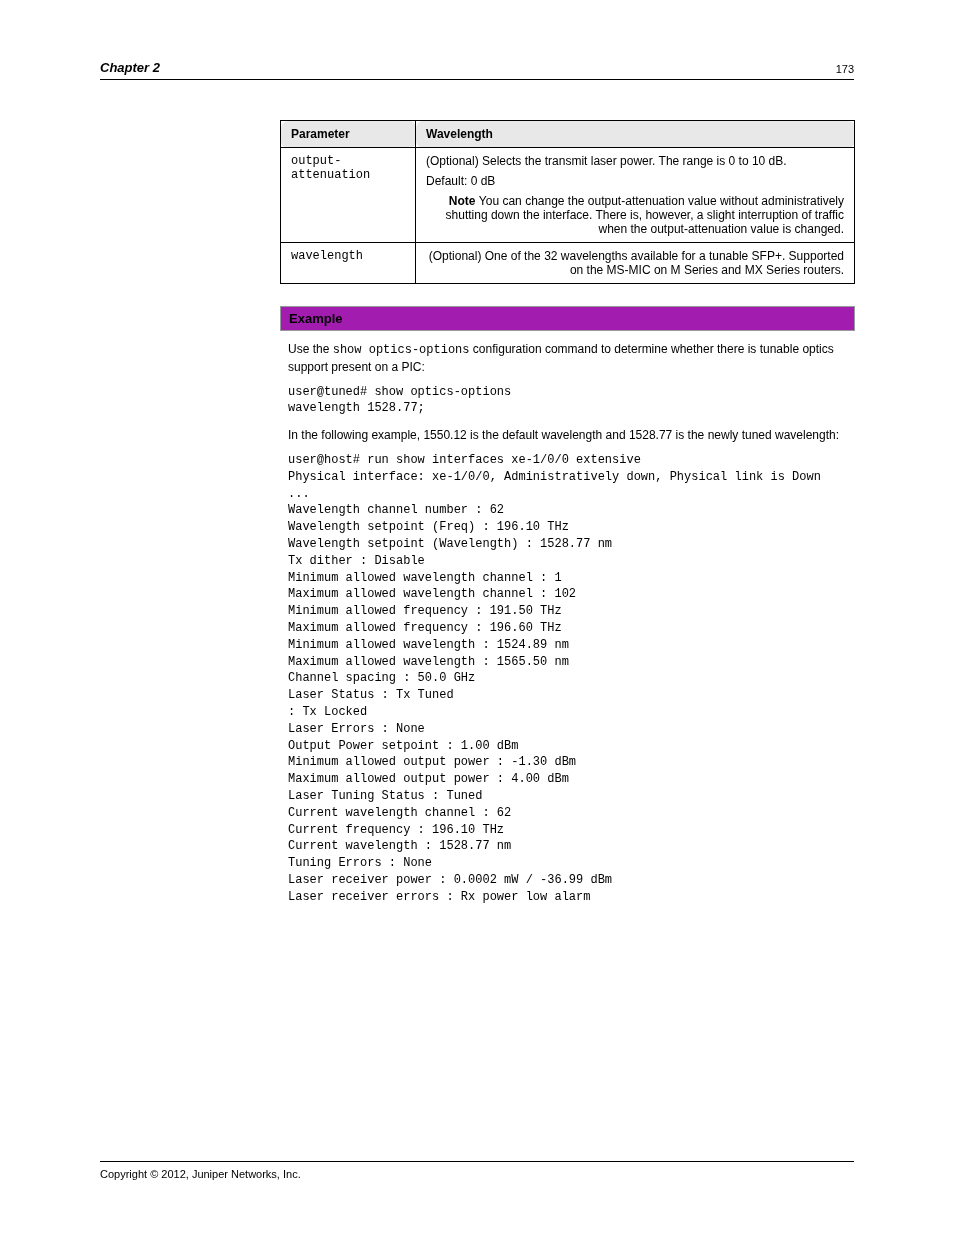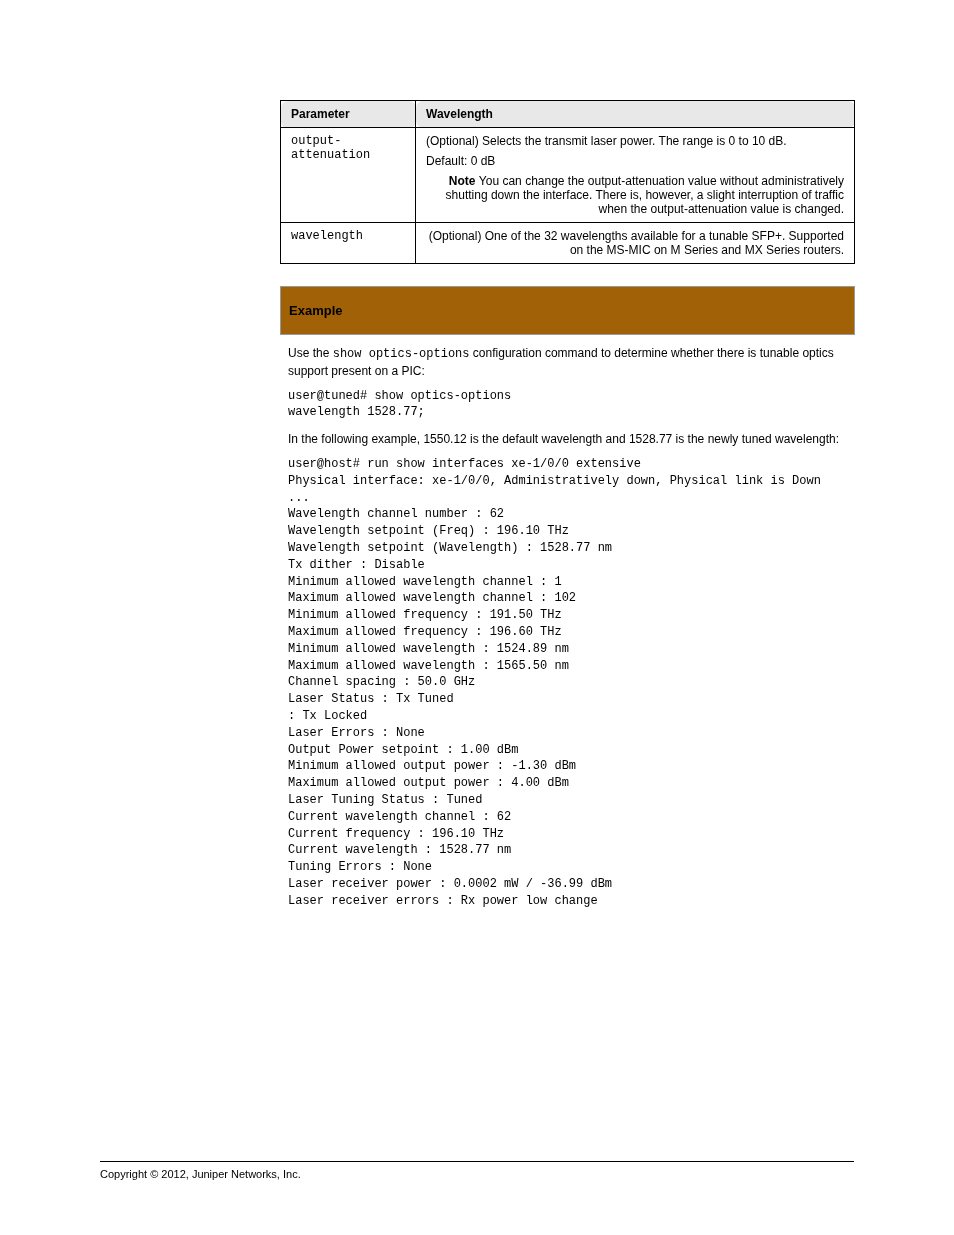--- a/index.html
+++ b/index.html
@@ -63,23 +63,23 @@
   }
   .param-table td p { margin-bottom: 6px; }
   .param-table td p:last-child { margin-bottom: 0; text-align: right; }
   .code { font-family: "Courier New", monospace; font-size: 12px; margin-top: 36px; }
 
   .example-block {
     margin-top: 22px;
     width: 575px;
   }
   .example-header {
-    background: #a16207;
+    background: #a21caf;
     border: 1px solid #999;
-    padding: 16px 8px;
+    padding: 4px 8px;
     font-family: Arial, Helvetica, sans-serif;
     font-weight: bold;
     font-size: 13px;
   }
   .example-body {
     padding: 10px 8px 0 8px;
     font-family: Arial, Helvetica, sans-serif;
     font-size: 12px;
     line-height: 1.4;
   }
@@ -101,20 +101,24 @@
     font-size: 11px;
     display: flex;
     justify-content: space-between;
     text-align: right;
   }
 </style>
 </head>
 <body>
 
 <div class="page">
+  <div class="header-area">
+    <span class="header-left">Chapter 2</span>
+    <span class="header-right">173</span>
+  </div>
 
   <div class="content">
 
     <table class="param-table">
       <thead>
         <tr>
           <th>Parameter</th>
           <th>Wavelength</th>
         </tr>
       </thead>
@@ -167,21 +171,21 @@
             <div>  Laser Errors                         : None</div>
             <div>  Output Power setpoint                : 1.00 dBm</div>
             <div>  Minimum allowed output power         : -1.30 dBm</div>
             <div>  Maximum allowed output power         : 4.00 dBm</div>
             <div>  Laser Tuning Status                  : Tuned</div>
             <div>  Current wavelength channel           : 62</div>
             <div>  Current frequency                    : 196.10 THz</div>
             <div>  Current wavelength                   : 1528.77 nm</div>
             <div>  Tuning Errors                        : None</div>
             <div>  Laser receiver power                 : 0.0002 mW / -36.99 dBm</div>
-            <div>  Laser receiver errors                : Rx power low change</div>
+            <div>  Laser receiver errors                : Rx power low alarm</div>
           </div>
       </div>
     </div>
 
   </div>
 </div>
 
 <div class="footer-area">
   <span>Copyright © 2012, Juniper Networks, Inc.</span>
   <span></span>

